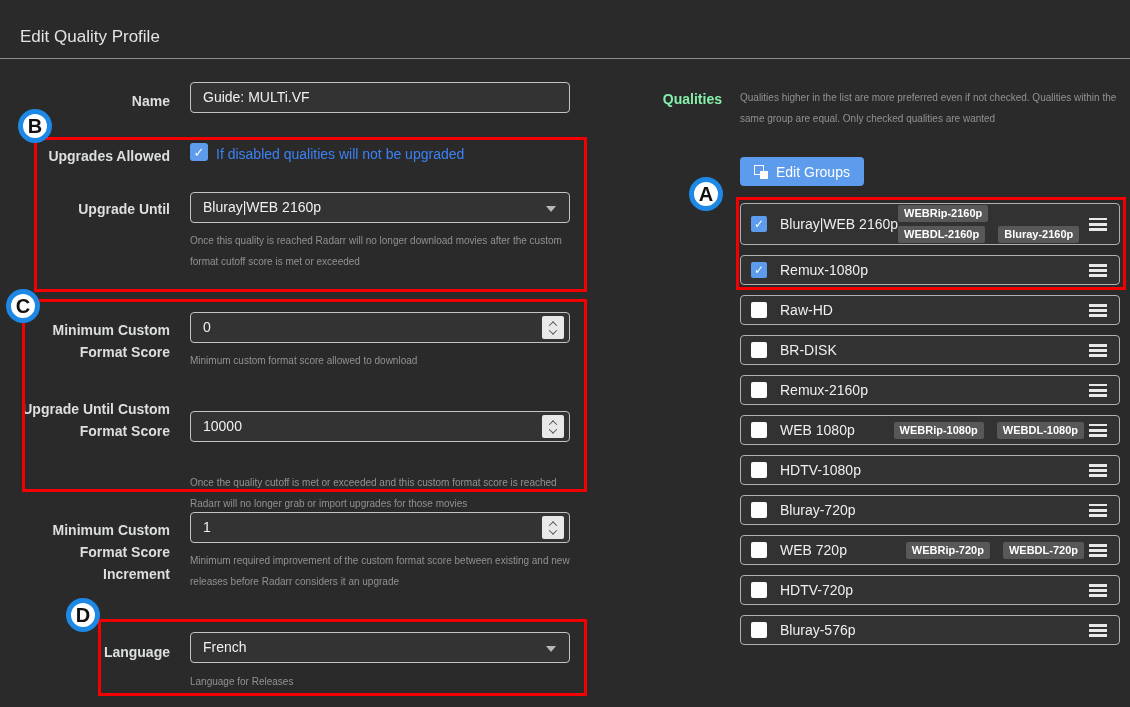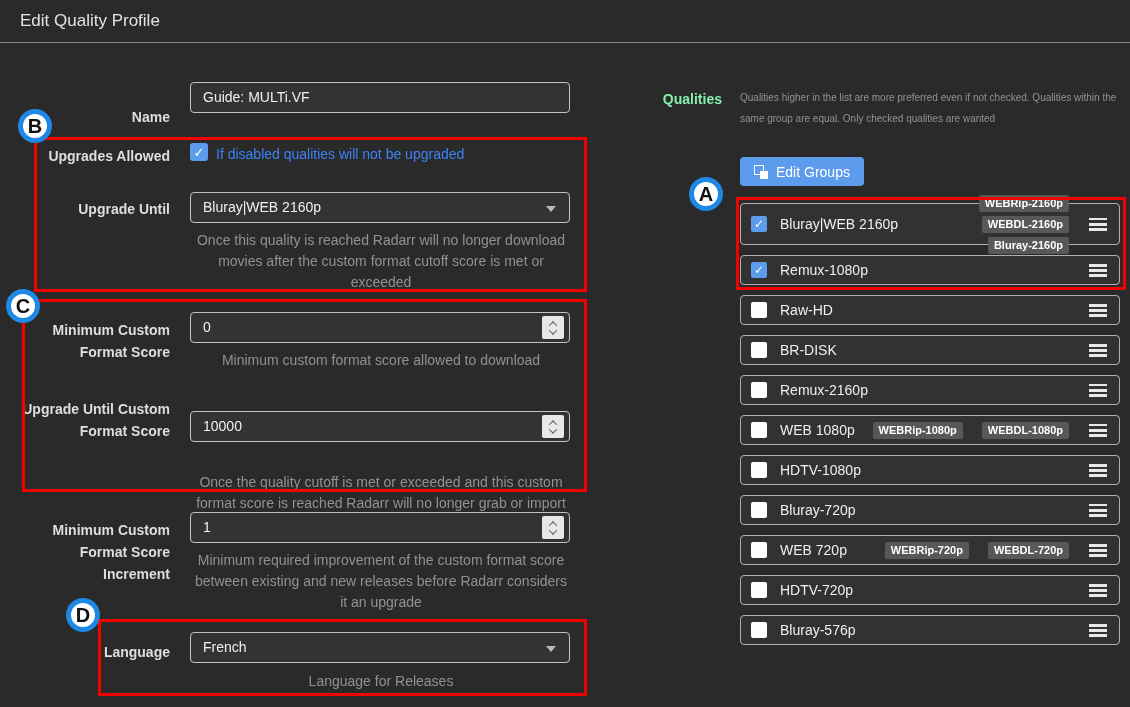--- a/index.html
+++ b/index.html
@@ -4,34 +4,34 @@
 <style>
   * { margin:0; padding:0; box-sizing:border-box; }
   html,body { width:1130px; height:707px; }
   body {
     position:relative; overflow:hidden;
     background:#2a2a2a;
     font-family:"Liberation Sans","DejaVu Sans",sans-serif;
     color:#eee;
   }
   
-  .hdr { position:absolute; left:0; top:0; width:1130px; height:43px; border-bottom:1px solid #8a8a8a; }
+  .hdr { position:absolute; left:0; top:16px; width:1130px; height:43px; border-bottom:1px solid #8a8a8a; }
   .hdr-title { position:absolute; left:20px; top:0; line-height:42px; font-size:17px; color:#e1e2e3; }
   
   .flabel { position:absolute; left:0; width:170px; text-align:right; font-size:14px; font-weight:700;
             color:#dcdedf; line-height:22px; white-space:pre-line; }
   .tinput, .tselect, .ninput {
     position:absolute; left:190px; width:380px; height:31px;
     background:#333; border:1px solid #c3c3c3; border-radius:4px;
     font-size:14px; color:#f0f0f0; line-height:29px; padding:0 12px;
   }
   .caret { position:absolute; right:13px; top:13px; width:0; height:0;
            border-left:5px solid transparent; border-right:5px solid transparent;
            border-top:6px solid #b8b8b8; }
-  .help { position:absolute; left:190px; width:382px; font-size:14px; line-height:21px; color:#8f9293;text-align:center; }
+  .help { position:absolute; left:190px; width:382px; font-size:10px; line-height:21px; color:#8f9293; }
   .chk { position:absolute; left:190px; width:18px; height:18px; border-radius:3px;
          background:#5d9cec; display:flex; align-items:center; justify-content:center; }
   .chk.checked::after { content:"\2713"; color:#fff; font-size:13px; font-weight:700; }
   .chk-text { position:absolute; left:216px; font-size:14px; color:#3b82f6; line-height:18px; }
   
   .spinner { position:absolute; right:5px; top:3px; width:22px; height:23px; background:#e8e8e8;
              border-radius:2px; display:flex; flex-direction:column; align-items:center; justify-content:center; gap:2px; }
   .chev-up, .chev-dn { width:6px; height:6px; border-left:1.6px solid #555; border-top:1.6px solid #555; }
   .chev-up { transform:rotate(45deg) translate(1px,1px); }
   .chev-dn { transform:rotate(225deg) translate(1px,1px); }
@@ -44,22 +44,22 @@
               font-family:inherit; display:flex; align-items:center; gap:8px; cursor:pointer; }
   .qlist { position:absolute; left:740px; top:203px; width:380px; }
   .q-item { height:30px; margin-bottom:10px; background:#323232; border:1px solid #b0b0b0;
             border-radius:4px; display:flex; align-items:center; padding:0 12px 0 10px; }
   .q-item.tall { height:42px; }
   .q-check { width:16px; height:16px; border-radius:2px; background:#fff; flex:0 0 auto;
              display:flex; align-items:center; justify-content:center; }
   .q-check.checked { background:#5d9cec; }
   .q-check.checked::after { content:"\2713"; color:#fff; font-size:12px; font-weight:700; }
   .q-label { margin-left:13px; font-size:14px; color:#efefef; white-space:nowrap; }
-  .q-badges { margin-left:auto; margin-right:20px; max-width:202px; display:flex; flex-wrap:wrap;
-              justify-content:flex-end; gap:4px 19px; }
+  .q-badges { margin-left:auto; margin-right:5px; max-width:202px; display:flex; flex-wrap:wrap;
+              gap:4px 13px; }
   .badge { background:#585858; color:#fff; font-size:11px; font-weight:700; line-height:13px;
            padding:2px 6px; border-radius:2px; white-space:nowrap; }
   .drag { width:18px; height:13px; flex:0 0 auto;
           background:repeating-linear-gradient(to bottom,#e8e8e8 0 2.5px,transparent 2.5px 5.2px); }
   .q-item .drag { margin-left:0; }
   .q-item:not(.has-badges) .drag { margin-left:auto; }
   
   .ann { position:absolute; pointer-events:none; }
   .rbox { border:3px solid #f40000; z-index:50; }
   .circ { width:34px; height:34px; border:5px solid #1e88e5; border-radius:50%；
@@ -71,21 +71,21 @@
   .clone-ic::before { content:""; position:absolute; left:0; top:0; width:8px; height:8px; border:1.6px solid #fff; }
   .clone-ic::after  { content:""; position:absolute; right:0; bottom:0; width:8px; height:8px; background:#fff; }
 </style>
 </head>
 <body>
 
 <div class="hdr">
   <div class="hdr-title">Edit Quality Profile</div>
 </div>
 
-<div class="flabel" style="top:106px;">Name</div>
+<div class="flabel" style="top:90px;">Name</div>
 <div class="tinput" style="top:82px;">Guide: MULTi.VF</div>
 
 <div class="flabel" style="top:145px;">Upgrades Allowed</div>
 <div class="chk checked" style="top:143px;"></div>
 <div class="chk-text" style="top:145px;">If disabled qualities will not be upgraded</div>
 
 <div class="flabel" style="top:198px;">Upgrade Until</div>
 <div class="tselect" style="top:192px;">
   <span>Bluray|WEB 2160p</span>
   <span class="caret"></span>

